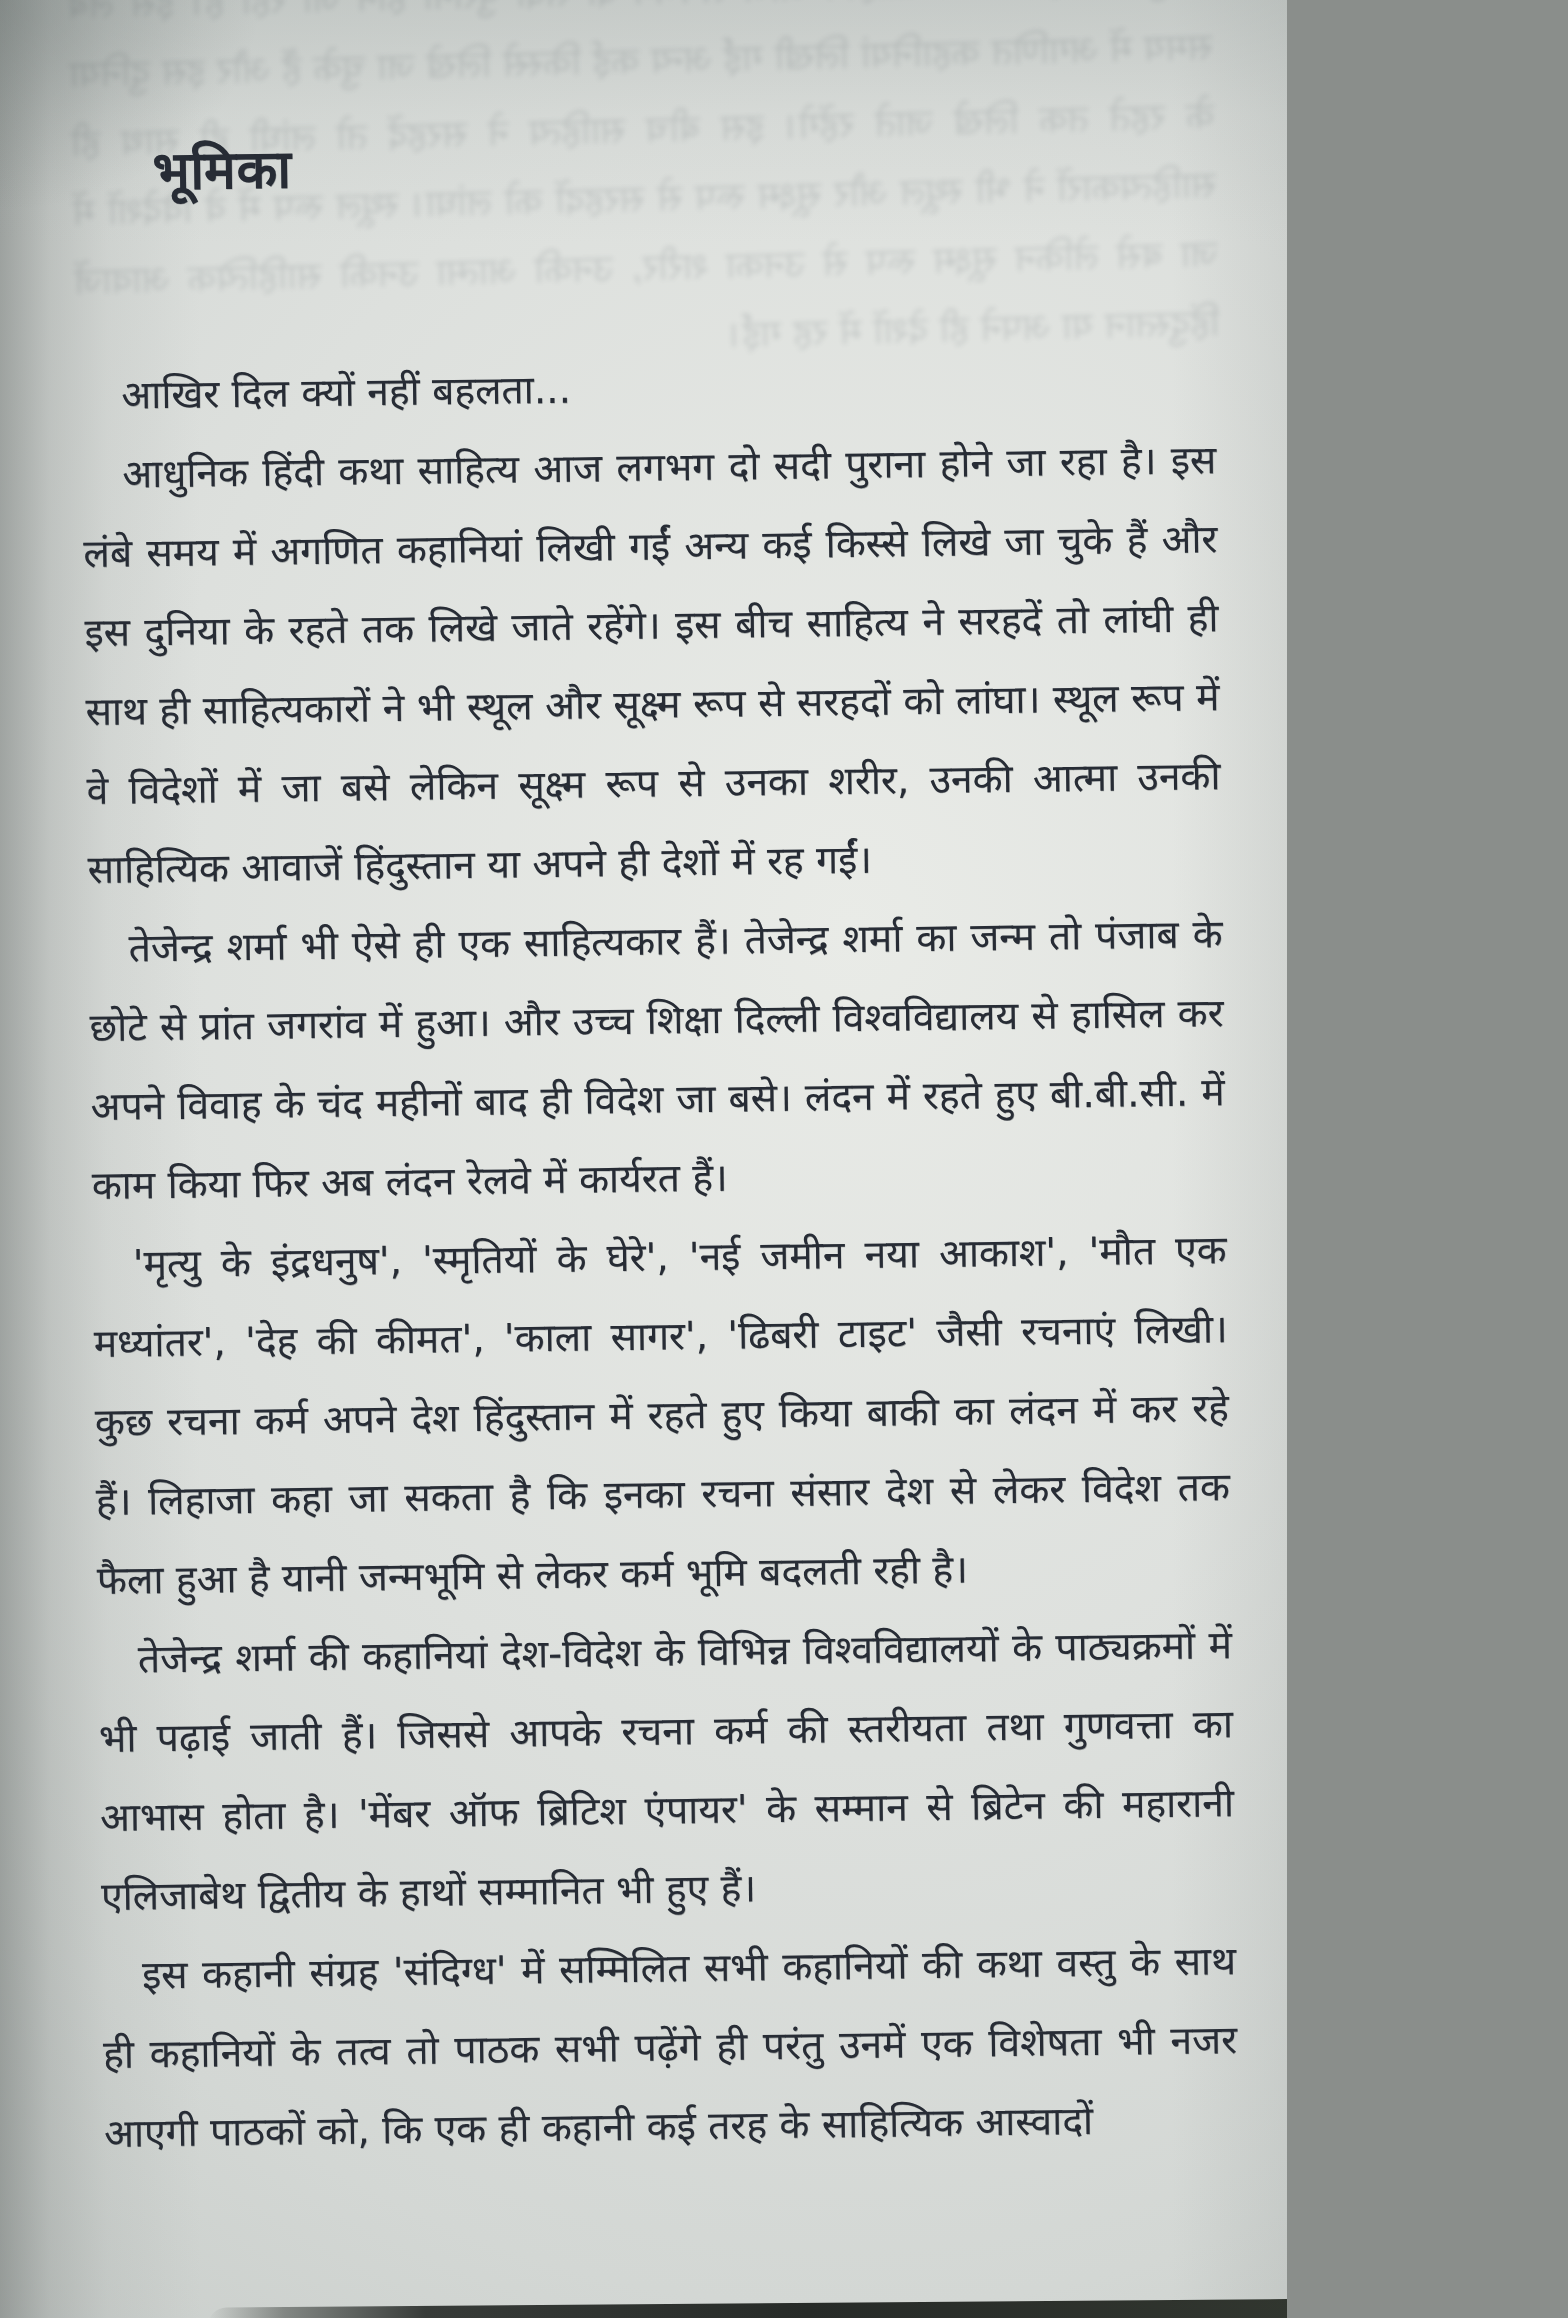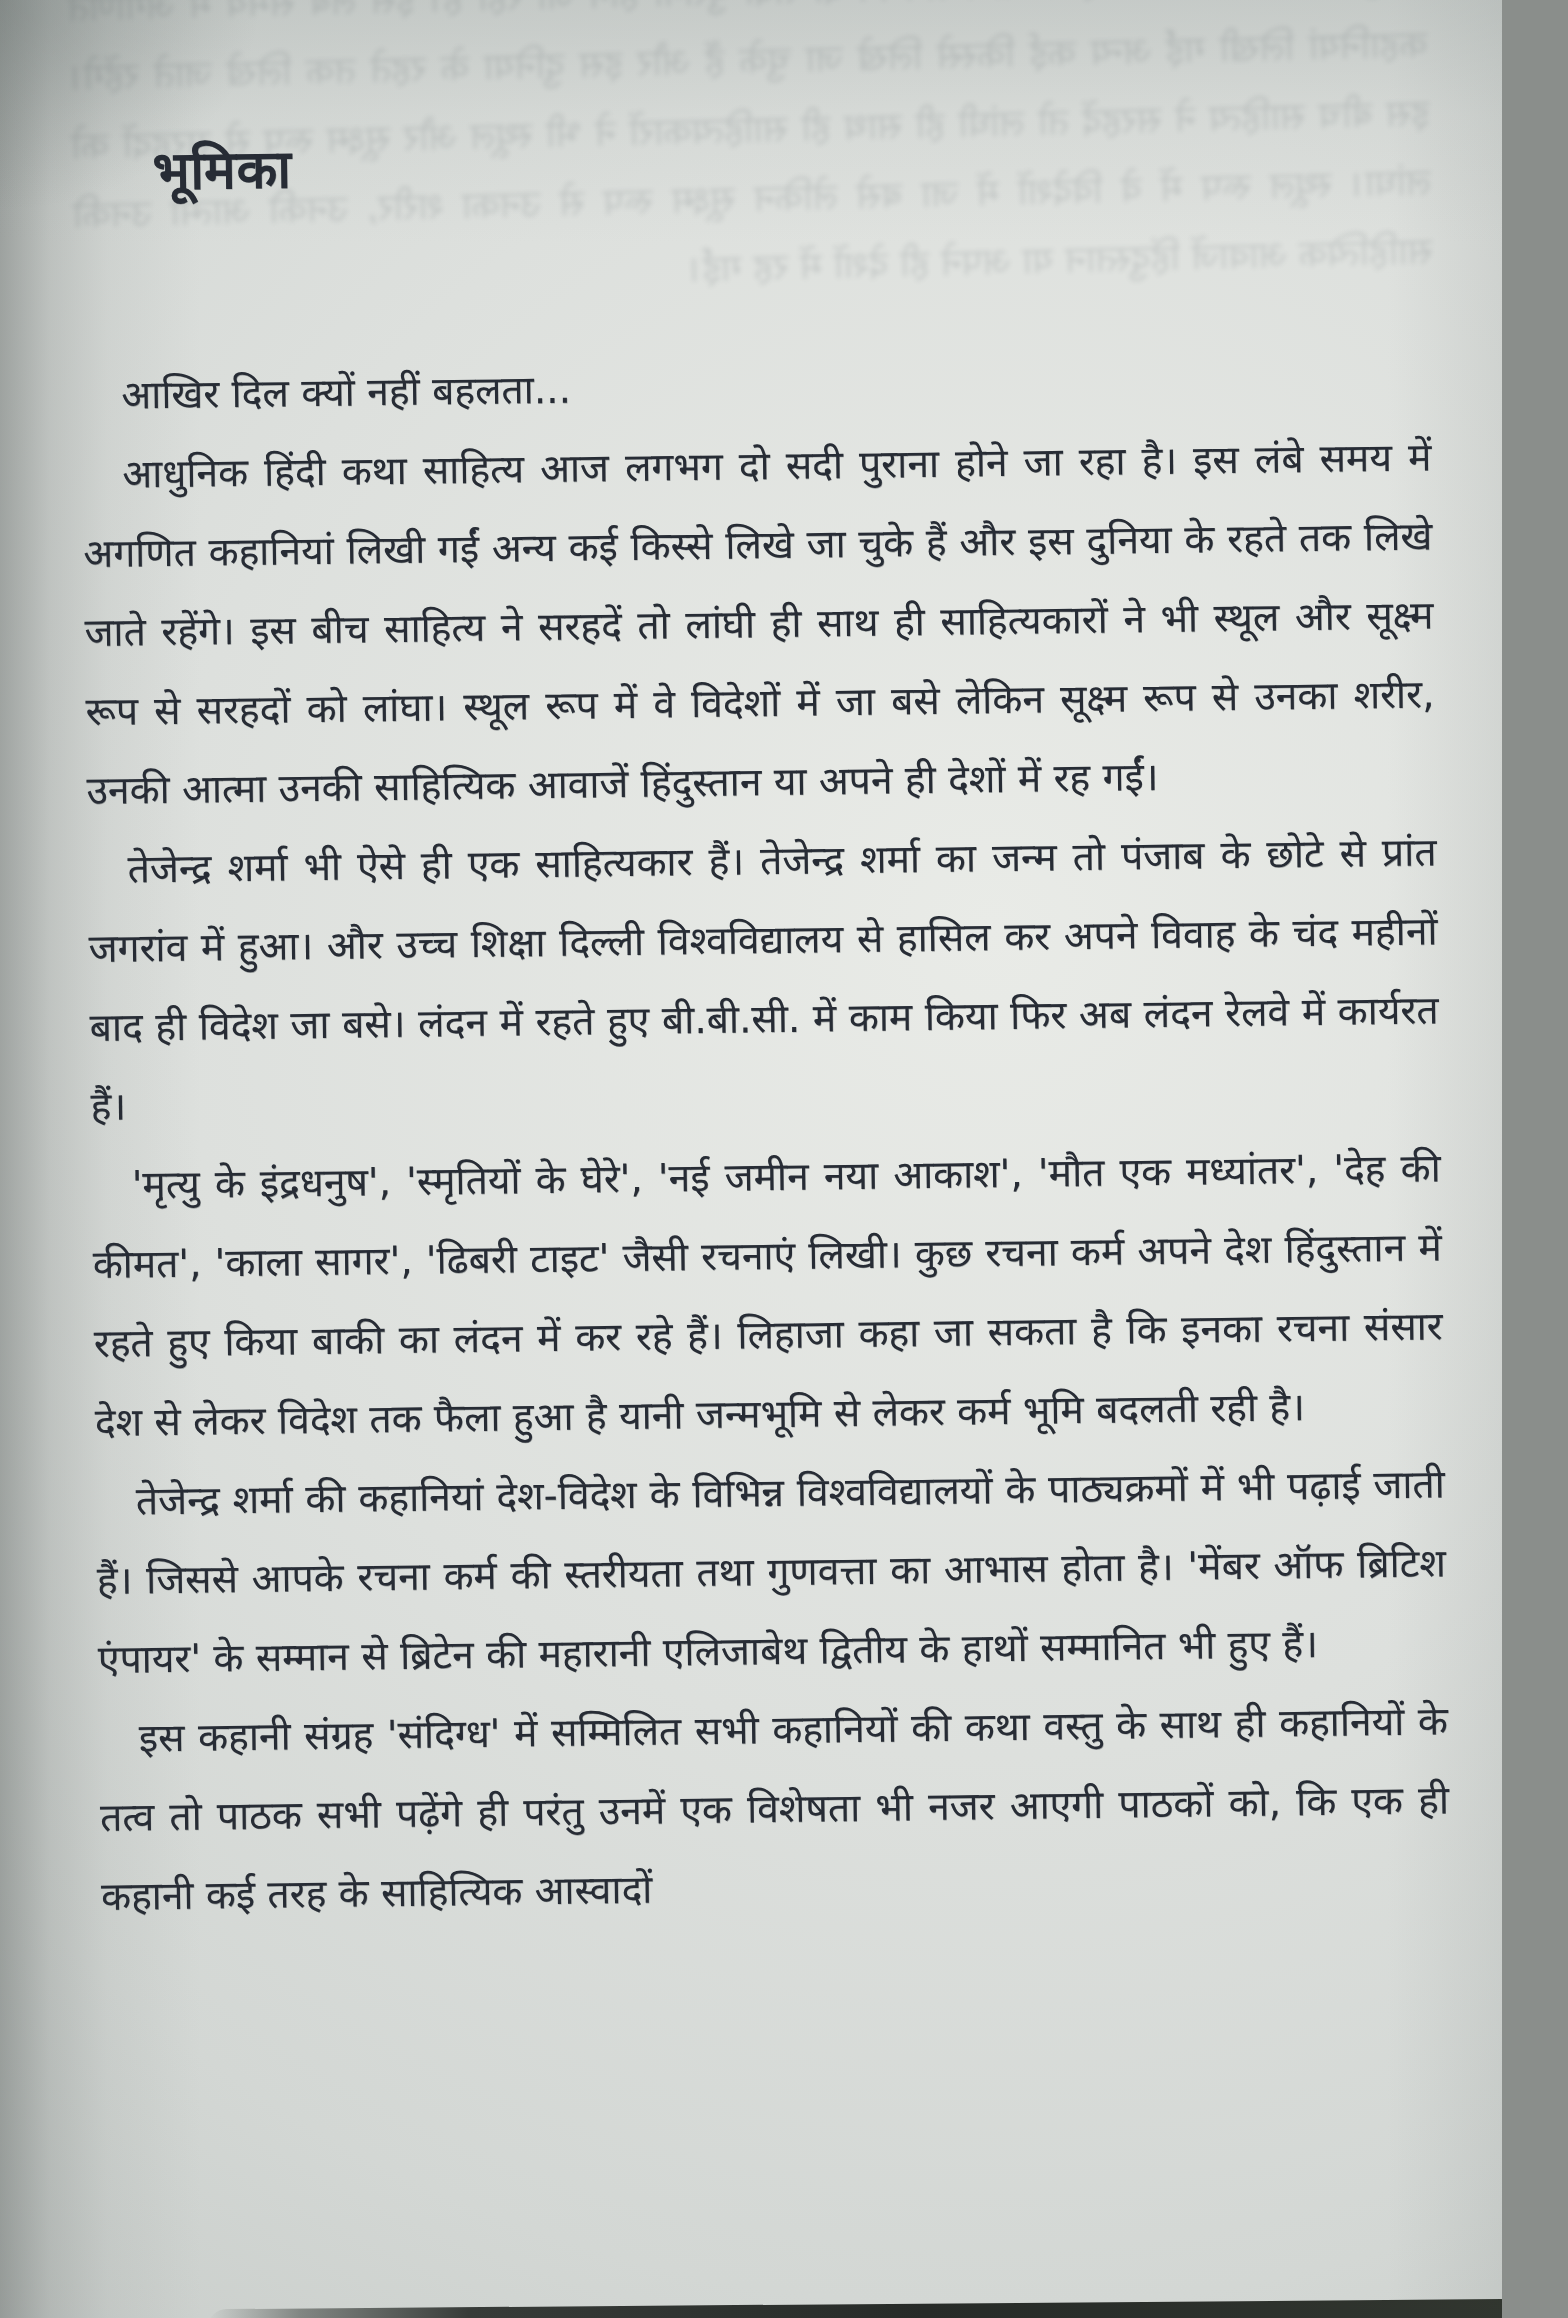--- a/index.html
+++ b/index.html
@@ -1,19 +1,19 @@
 <!DOCTYPE html>
 <html lang="hi" style="font-size:11.5px"><head>
 <meta charset="utf-8">
 <style>
   html, body { margin: 0; padding: 0; background: #8a8e8b; }
 
   #page {
     position: relative;
-    width: 1502px;
+    width: 1287px;
     height: 2319px;
     overflow: hidden;
     font-family: "DejaVu Sans", "Liberation Serif", sans-serif;
     background:
       linear-gradient(180deg, rgba(148,156,154,0.30) 0px, rgba(148,156,154,0.10) 115px, rgba(148,156,154,0) 244px),
       linear-gradient(90deg, rgba(78,84,82,0.42) 0px, rgba(96,102,100,0.22) 50px, rgba(120,126,124,0.10) 107px, rgba(120,126,124,0) 201px),
       linear-gradient(270deg, rgba(140,146,144,0.18) 0px, rgba(140,146,144,0) 115px),
       radial-gradient(130% 85% at 66% 40%, #e9ebe7 0%, #dde0dd 42%, #d3d7d4 70%, #c2c7c4 100%);
   }
 

